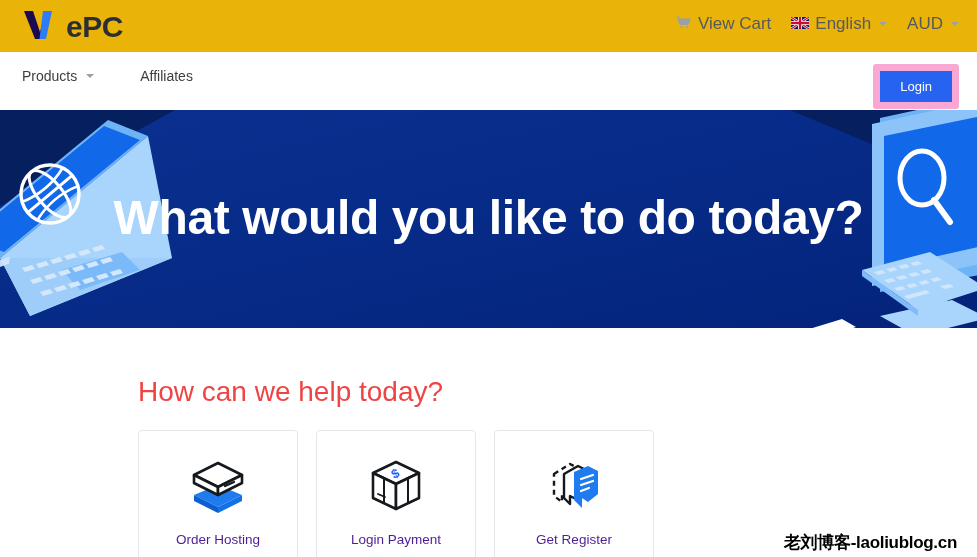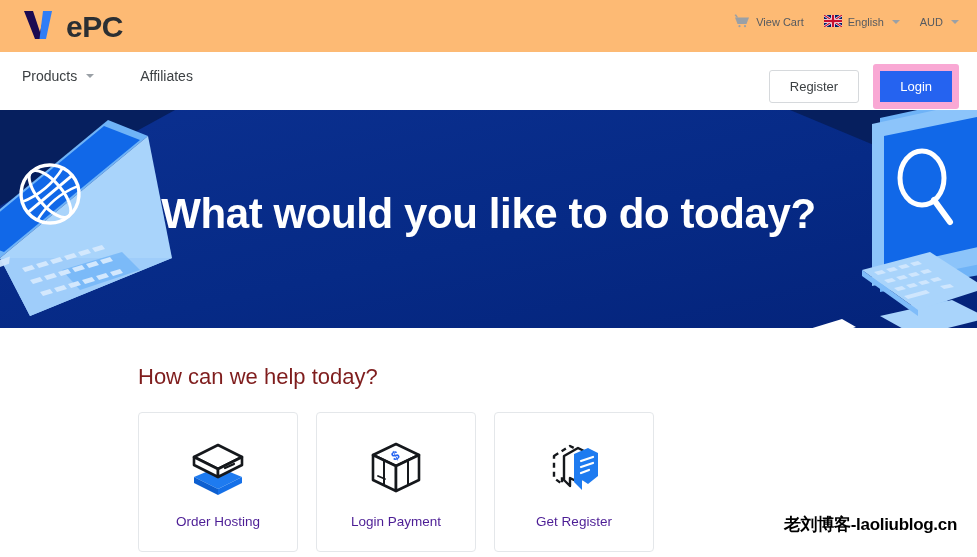--- a/index.html
+++ b/index.html
@@ -7,21 +7,21 @@
     width: 977px; height: 557px;
     background: #ffffff;
     font-family: "Liberation Sans", sans-serif;
     overflow: hidden;
   }
 
   
   .topbar {
     height: 52px;
     position: relative;
-    background: #fdba74;
+    background: #eab308;
     text-align: right;
   }
   .logo {
     position: absolute;
     left: 22px; top: 8px;
     display: flex;
     align-items: center;
   }
   .logo-mark { display: block; }
   .logo-text {
@@ -31,21 +31,21 @@
     letter-spacing: -0.5px;
     margin-left: -2px;
     line-height: 1;
   }
   .util {
     position: absolute;
     right: 18px; top: 14px;
     display: flex;
     align-items: center;
     gap: 20px;
-    font-size: 11px;
+    font-size: 17px;
     color: #555a60;
   }
   .util-item {
     display: flex;
     align-items: center;
     gap: 6px;
     cursor: pointer;
     white-space: nowrap;
   }
   .caret {
@@ -116,37 +116,37 @@
     inset: 0;
     width: 977px;
     height: 218px;
     display: block;
   }
   .hero-title {
     position: absolute;
     left: 0; right: 0;
     top: 80px;
     text-align: center;
-    font-size: 42px;
+    font-size: 48px;
     font-weight: 700;
     color: #ffffff;
     letter-spacing: -0.4px;
     z-index: 5;
   }
 
   
   .content {
     position: relative;
     padding: 0 0 0 138px;
   }
   .section-title {
-    margin-top: 36px;
-    font-size: 22px;
+    margin-top: 48px;
+    font-size: 28px;
     font-weight: 400;
-    color: #7f1d1d;
+    color: #ef4444;
   }
   .cards {
     margin-top: 22px;
     display: flex;
     gap: 18px;
   }
   .card {
     width: 160px;
     height: 140px;
     border: 1px solid #e4e7ea;
@@ -239,21 +239,20 @@
     <div class="nav-link">
       <span>Products</span>
       <i class="caret"></i>
     </div>
     <div class="nav-link">
       <span>Affiliates</span>
     </div>
   </div>
 
   <div class="nav-actions">
-    <div class="btn btn-outline">Register</div>
     <div class="btn btn-primary">Login</div>
   </div>
 
 </div>
 
 <div class="hero">
 
   <svg class="hero-art" viewBox="0 0 977 218">
     <defs>
       <linearGradient id="bgGrad" x1="0" y1="0" x2="1" y2="1">

